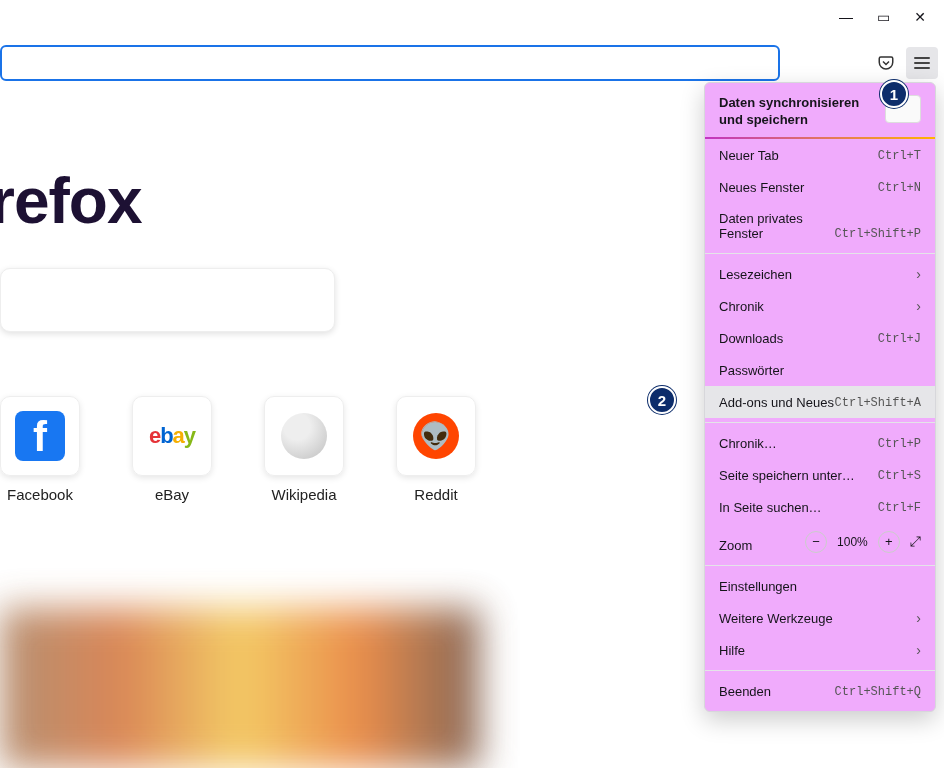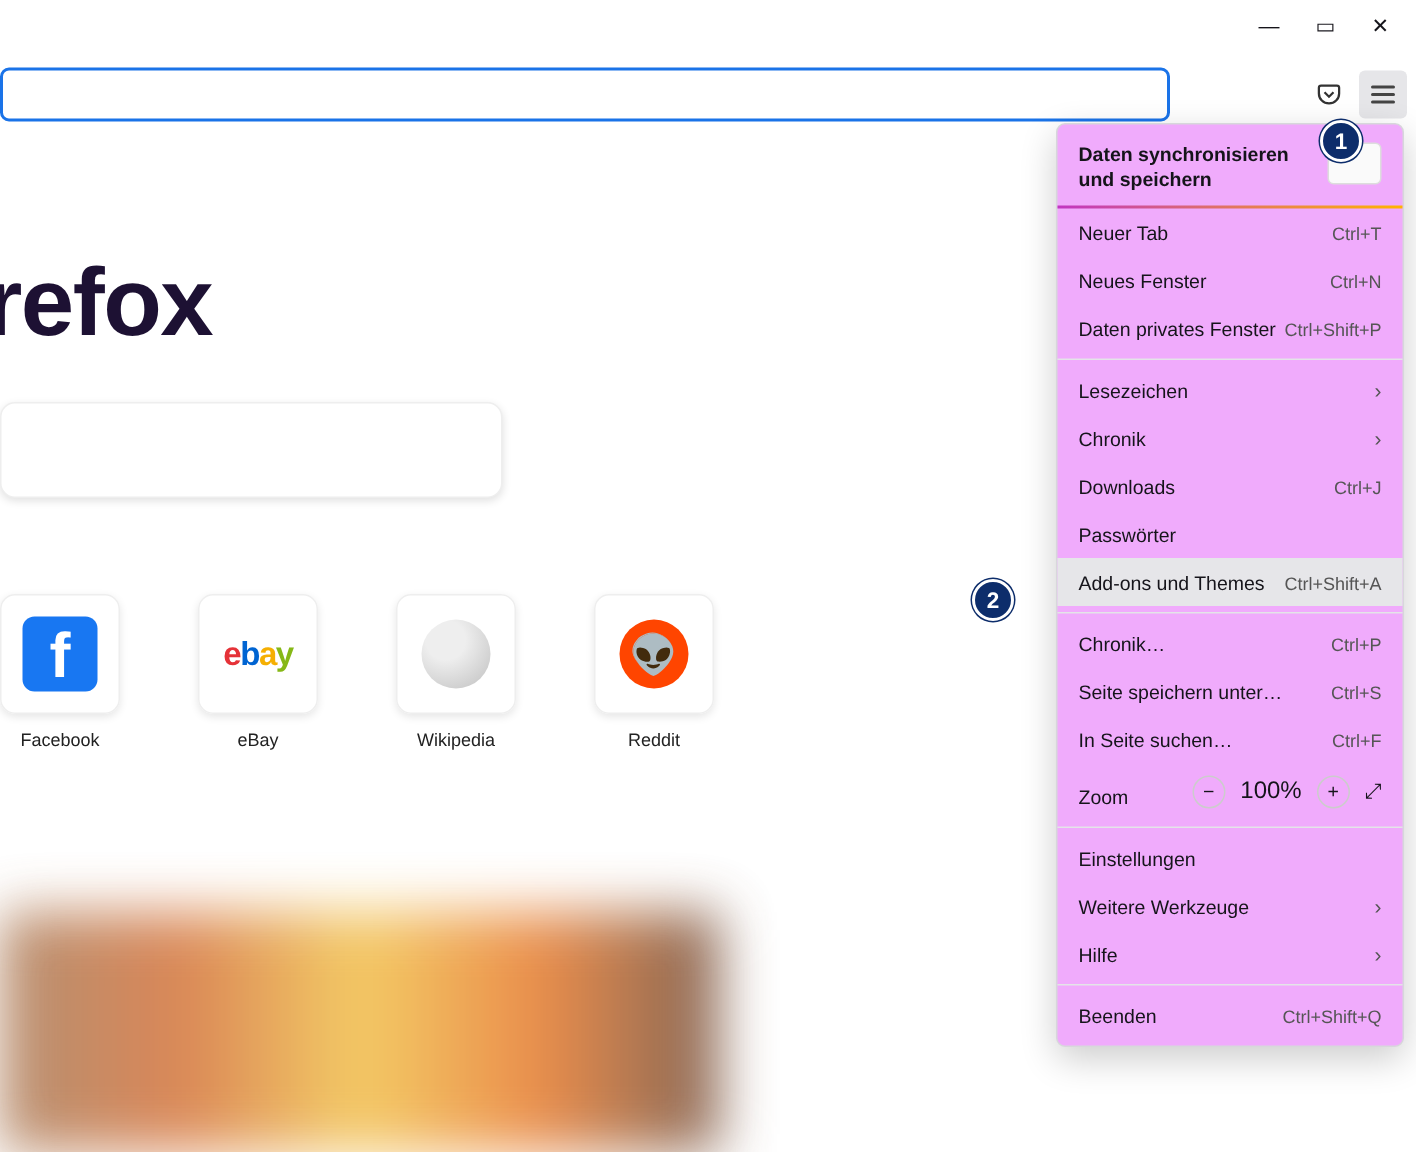--- a/index.html
+++ b/index.html
@@ -81,21 +81,21 @@
   .tile { text-align: center; width: 80px; }
   .tile-box {
     width: 80px; height: 80px;
     border: 1px solid #eee;
     border-radius: 10px;
     box-shadow: 0 2px 6px rgba(0,0,0,0.10);
     display: flex; align-items: center; justify-content: center;
     font-size: 40px; font-weight: 700;
     margin-bottom: 10px;
   }
-  .tile-label { font-size: 12px; color: #222; }
+  .tile-label { font-size: 15px; color: #222; }
   .facebook { background:#1877f2; color:#fff; border-radius: 8px; width:50px; height:50px; display:flex; align-items:flex-end; justify-content:center; font-family: Arial; font-size:42px; }
   .ebay-text span:nth-child(1){color:#e53238;} .ebay-text span:nth-child(2){color:#0064d2;} .ebay-text span:nth-child(3){color:#f5af02;} .ebay-text span:nth-child(4){color:#86b817;}
   .ebay-text{font-weight:700;font-size:22px;letter-spacing:-1px;}
   .wiki-ball{width:46px;height:46px;border-radius:50%;background:radial-gradient(circle at 35% 30%,#eee 0 30%,#bfbfbf 100%);position:relative;}
   .reddit-ball{width:46px;height:46px;border-radius:50%;background:#ff4500;display:flex;align-items:center;justify-content:center;color:#fff;font-size:26px;}
 
   .pocket-blur {
     position:absolute;
     left:0; bottom:0;
     width:480px; height:160px;
@@ -119,32 +119,32 @@
   .menu-row {
     display: flex;
     align-items: flex-end;
     justify-content: space-between;
     padding: 8px 14px;
     min-height: 32px;
     cursor: default;
   }
   .menu-row.highlight { background:#e6e6e9; }
   .menu-row .label { font-size: 13px; color:#15141a; }
-  .menu-row .short { font-size: 12px; color:#555; }
+  .menu-row .short { font-size: 12px; color:#555;font-family:Liberation Mono, monospace; }
   .menu-row.sync { align-items:flex-start; }
   .menu-row.sync .label { font-weight:600; max-width:160px; line-height:1.3; }
   .menu-row.sync .signin-chip {
     width:36px;height:28px;border:1px solid #ddd;border-radius:4px;background:#fafafa;
   }
   .menu-sep { height:1px; background:#e4e4e8; margin:4px 0; }
   .gradient-sep { height:2px; background:linear-gradient(90deg,#c135c1,#ffb400);}
   .chevron { font-size:14px; color:#555; }
   .zoom-controls { display:flex; align-items:center; gap:10px; }
   .zoom-btn { width:22px;height:22px;border:1px solid #ccc;border-radius:50%;display:flex;align-items:center;justify-content:center;font-size:13px;}
-  .zoom-val { font-size:16px; }
+  .zoom-val { font-size:12px; }
   .fullscreen-icn { font-size:14px; }
 
   
   .badge {
     position: absolute;
     width: 28px; height: 28px;
     background: #0d2d6b;
     border: 2px solid #fff;
     border-radius: 50%;
     color: #fff;
@@ -247,21 +247,21 @@
     <span class="chevron">›</span>
   </div>
   <div class="menu-row">
     <span class="label">Downloads</span>
     <span class="short">Ctrl+J</span>
   </div>
   <div class="menu-row">
     <span class="label">Passwörter</span>
   </div>
   <div class="menu-row highlight">
-    <span class="label">Add-ons und Themes</span>
+    <span class="label">Add-ons und Neues</span>
     <span class="short">Ctrl+Shift+A</span>
   </div>
 
   <div class="menu-sep"></div>
 
   <div class="menu-row">
     <span class="label">Chronik…</span>
     <span class="short">Ctrl+P</span>
   </div>
   <div class="menu-row">

